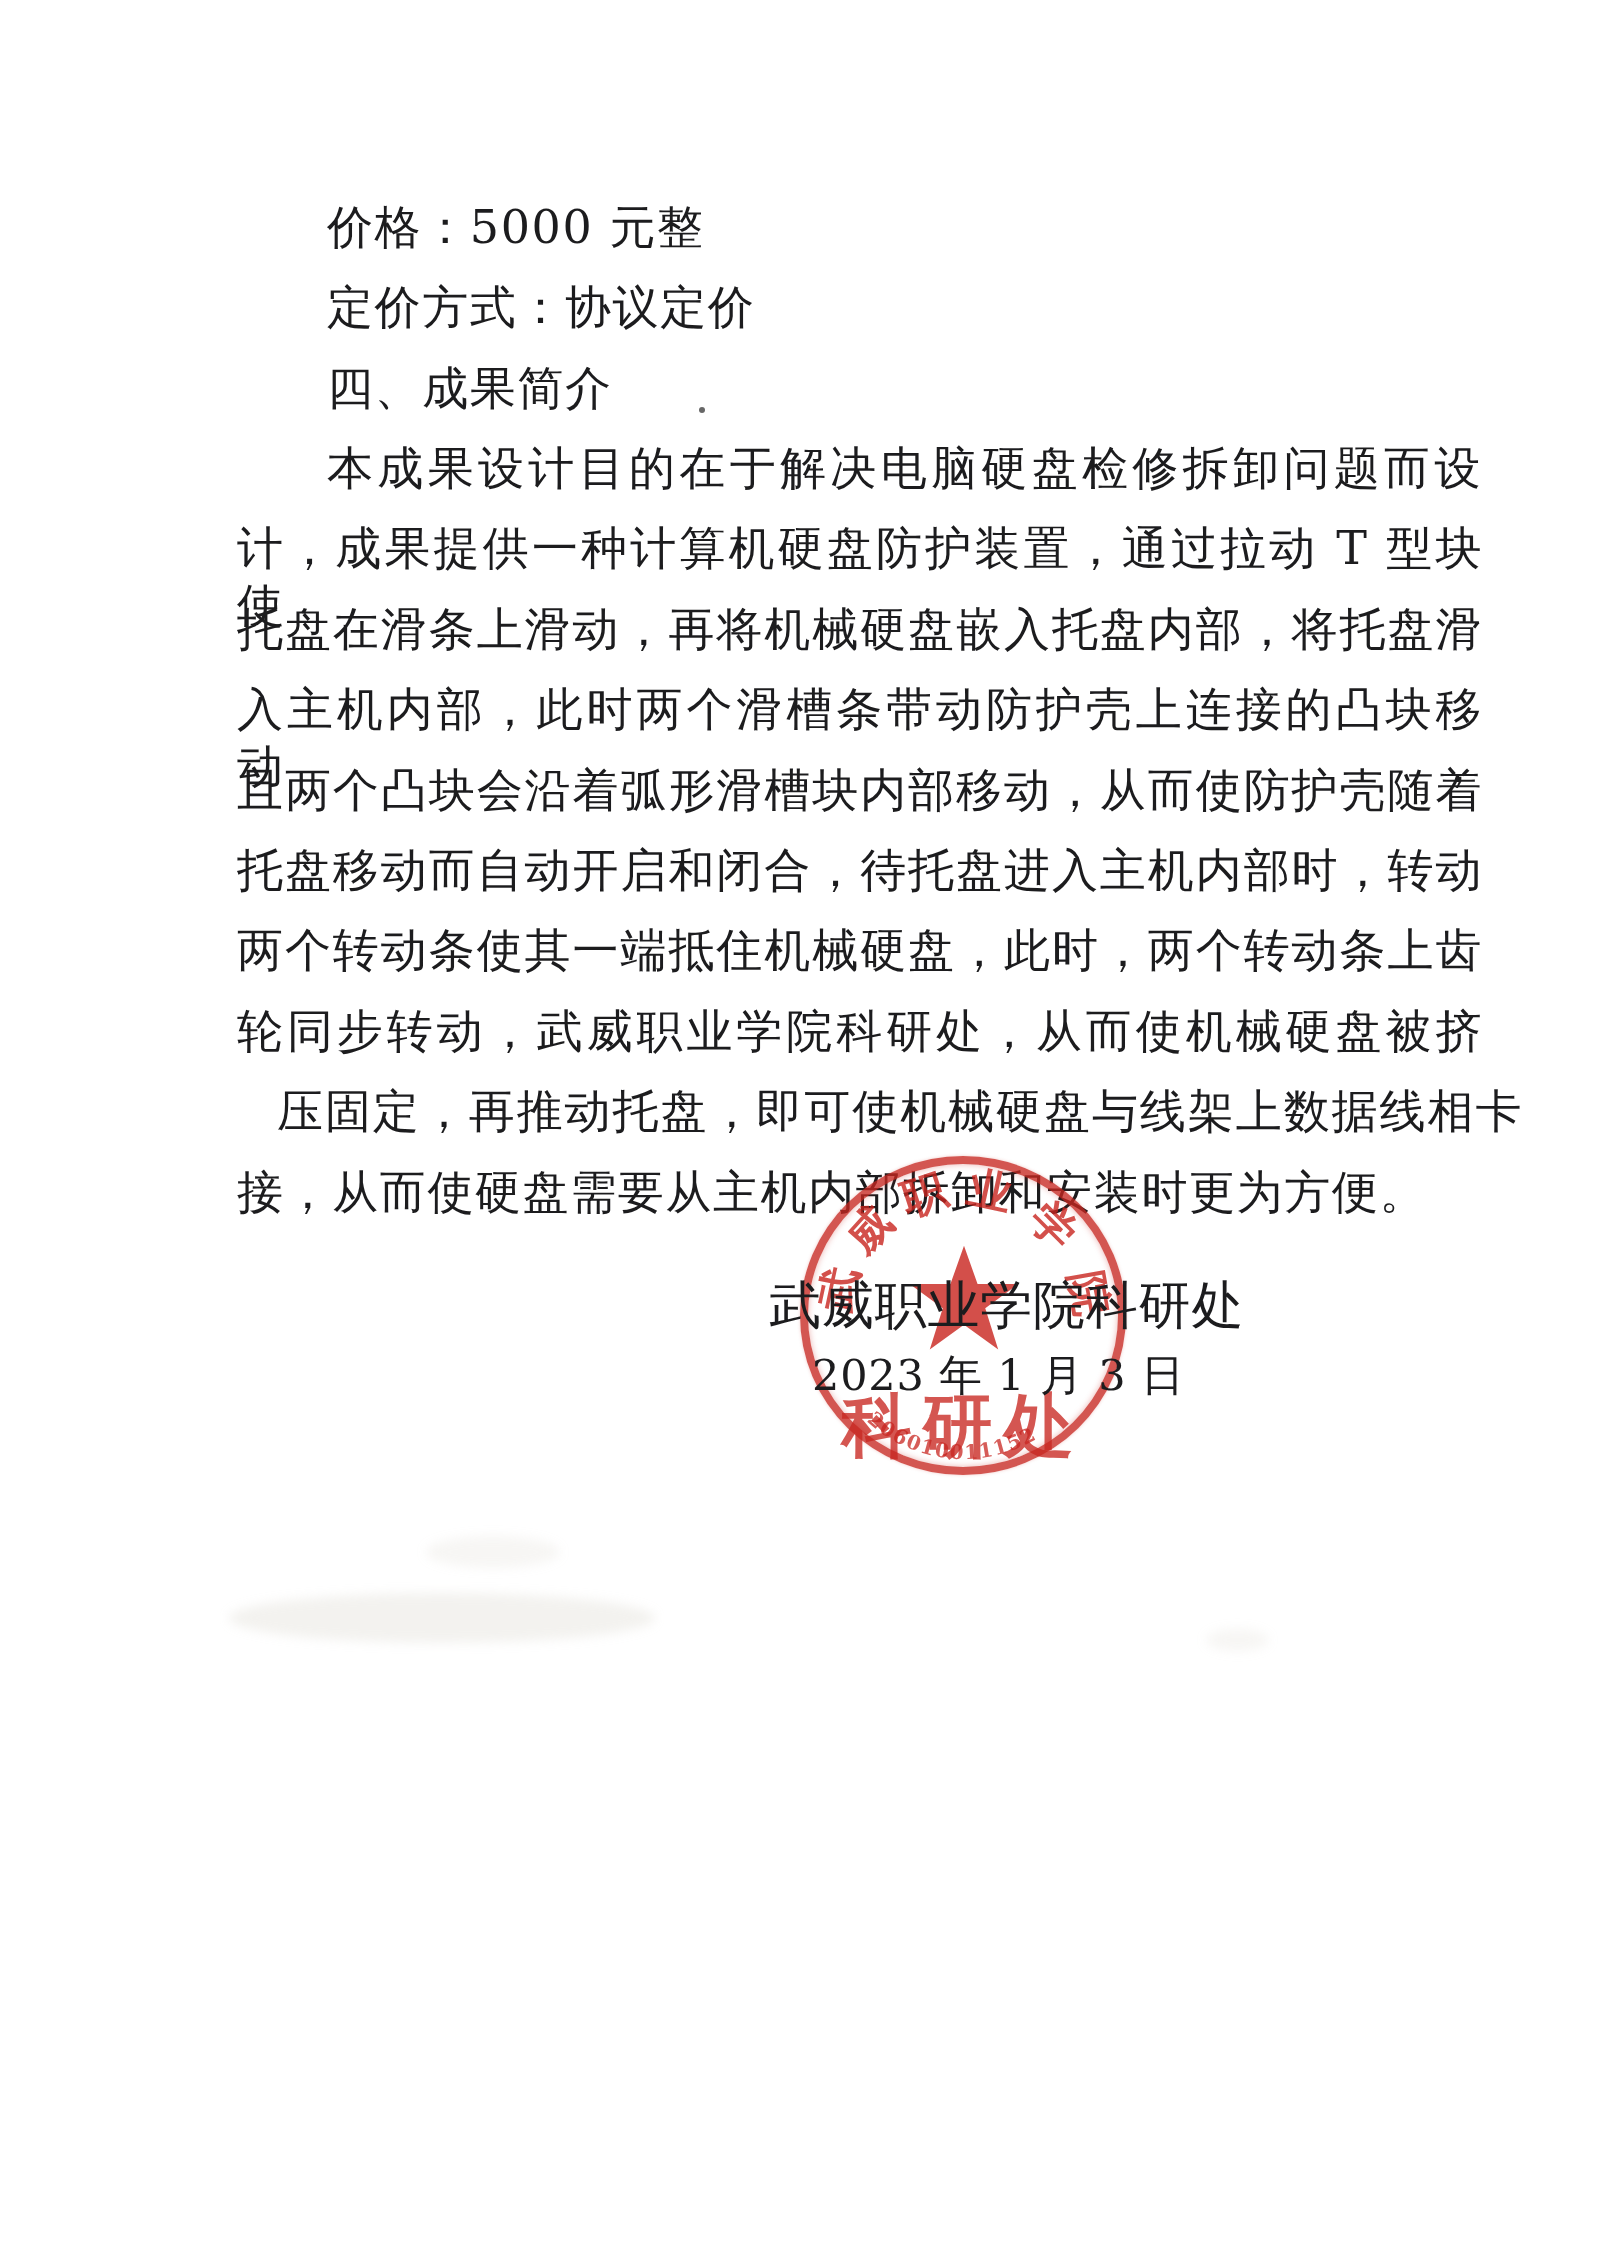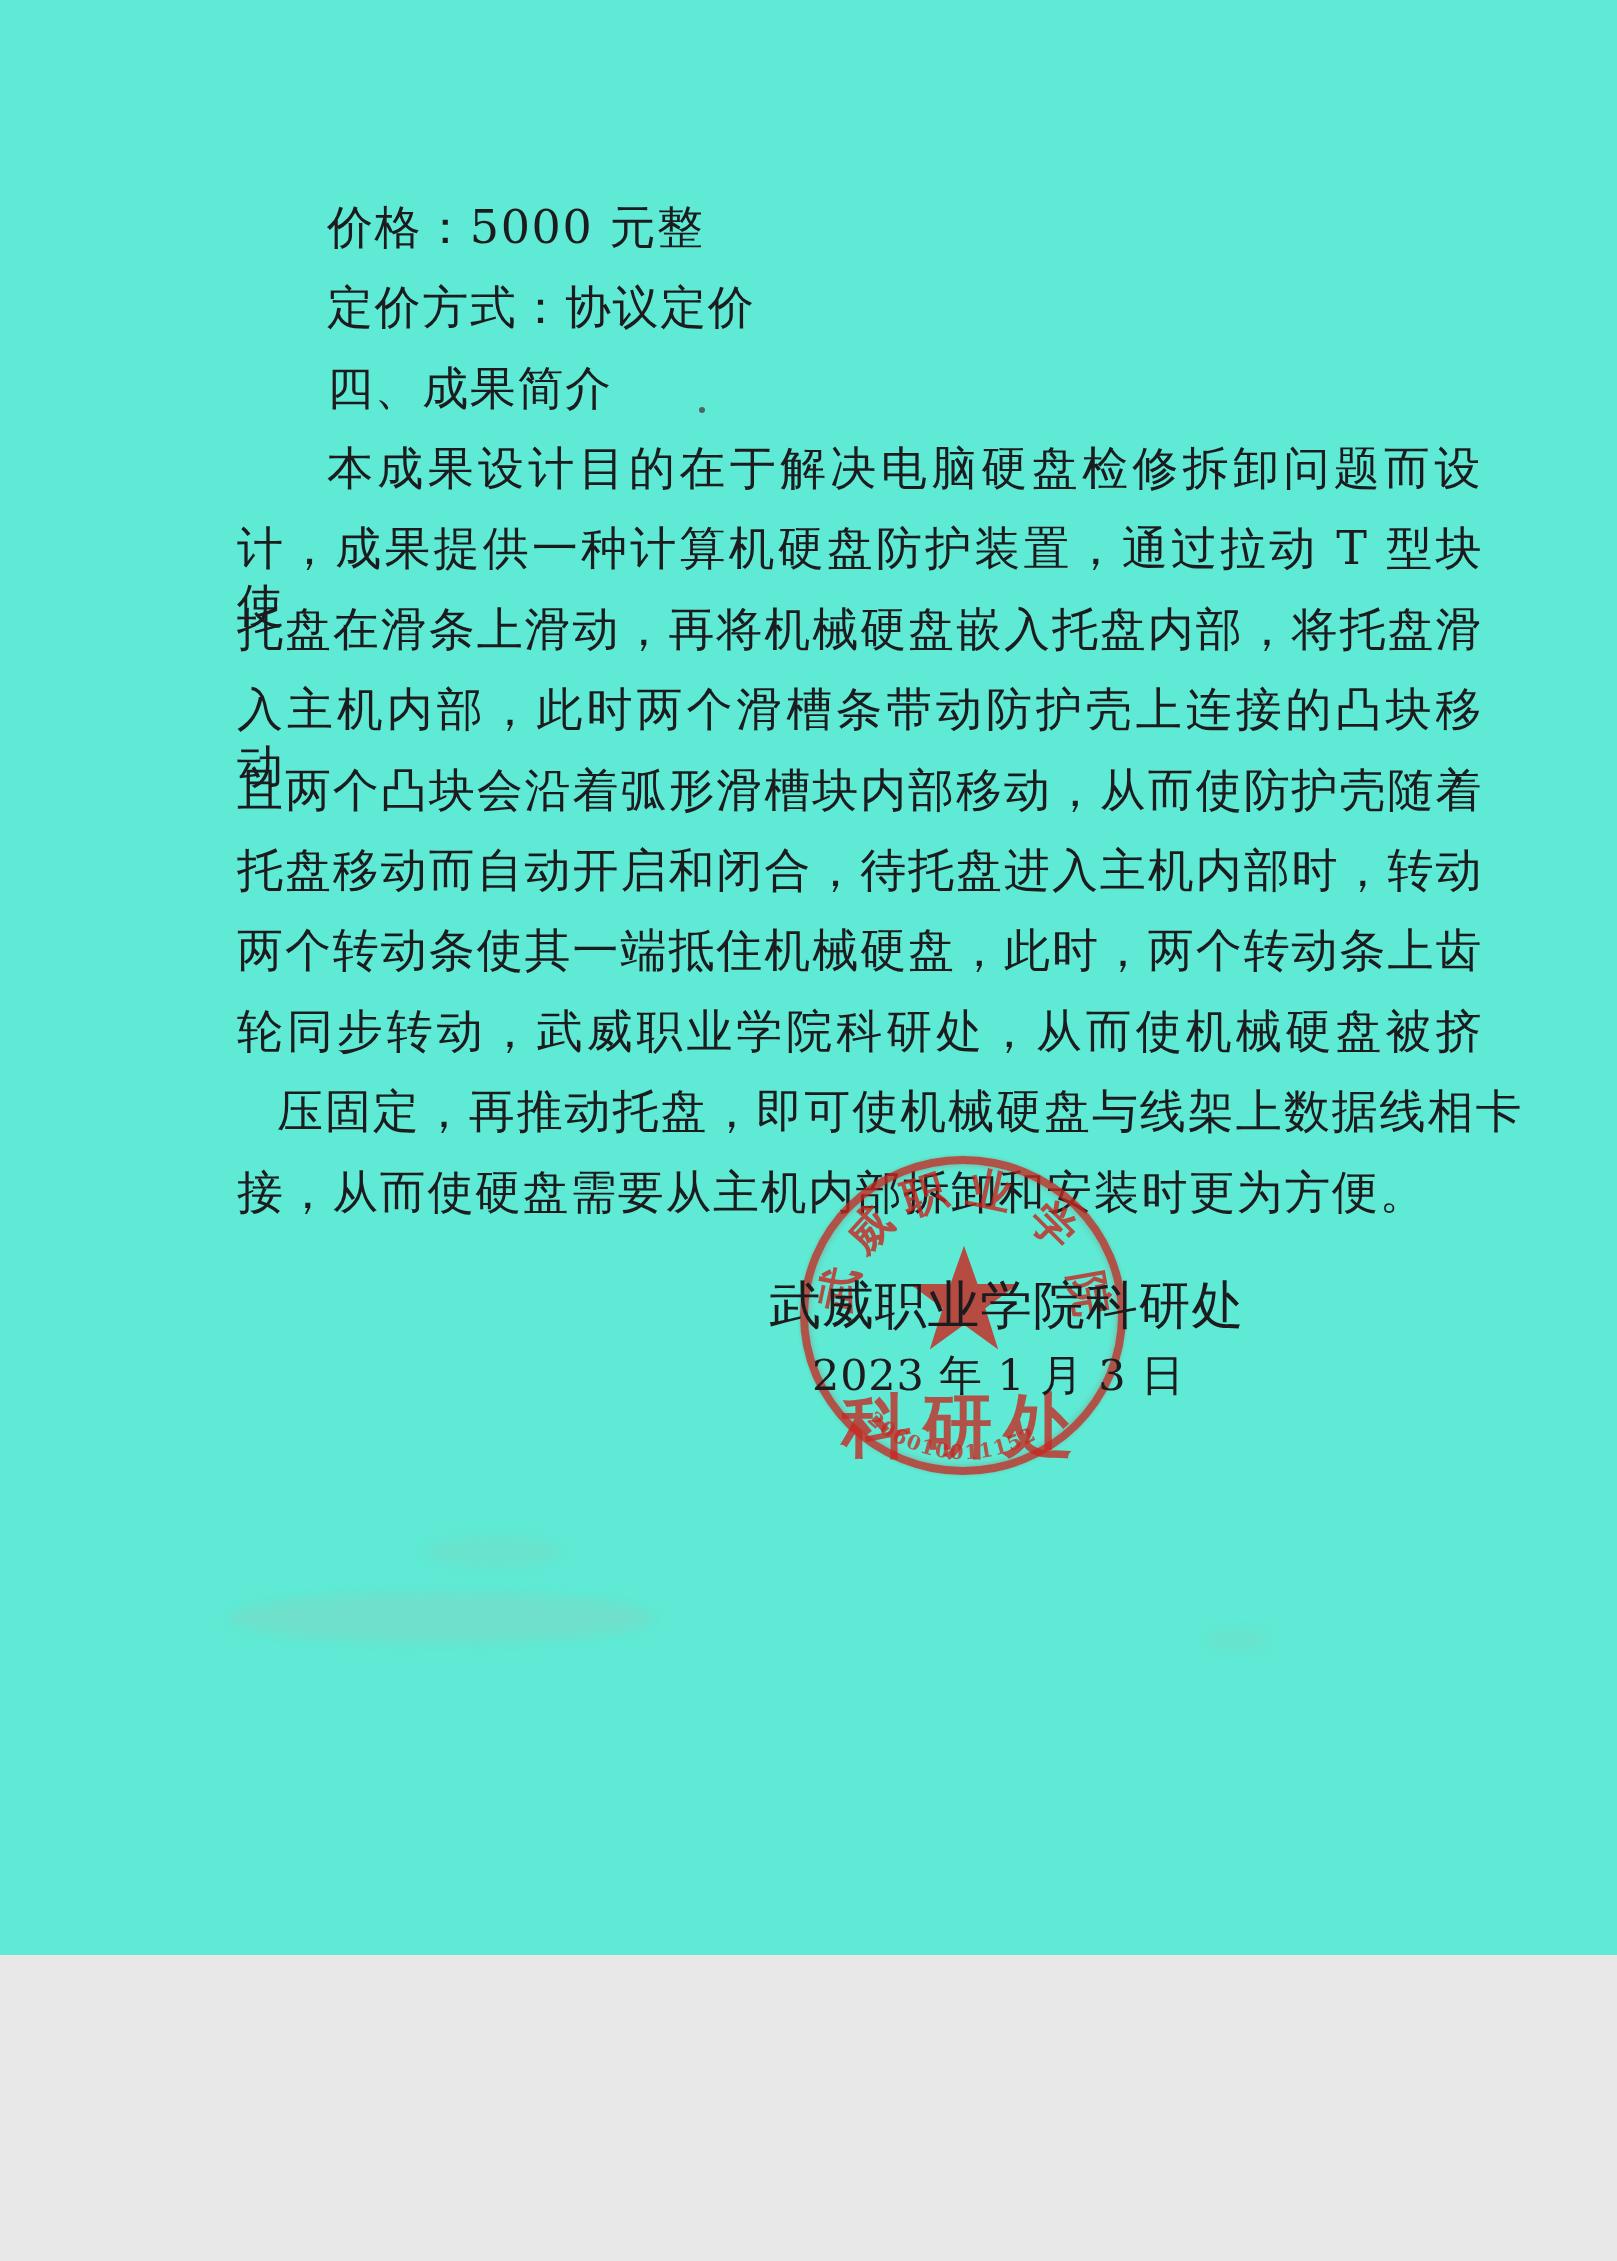--- a/index.html
+++ b/index.html
@@ -1,19 +1,19 @@
 <!DOCTYPE html>
 <html style="font-size:12.6px"><head>
 <meta charset="utf-8">
 <style>
   html,body{margin:0;padding:0;background:#e8e8e8;}
   .page{
     position:relative;
-    width:1618px;height:1955px;
-    background:#5eead4;
+    width:1618px;height:2261px;
+    background:#ffffff;
     overflow:hidden;
     font-family:"DejaVu Serif","Liberation Serif",serif;
     color:#1c1c1e;
   }
   .tline{
     position:absolute;
     left:237px;
     width:1246px;
     height:57px;
     font-size:46px;

